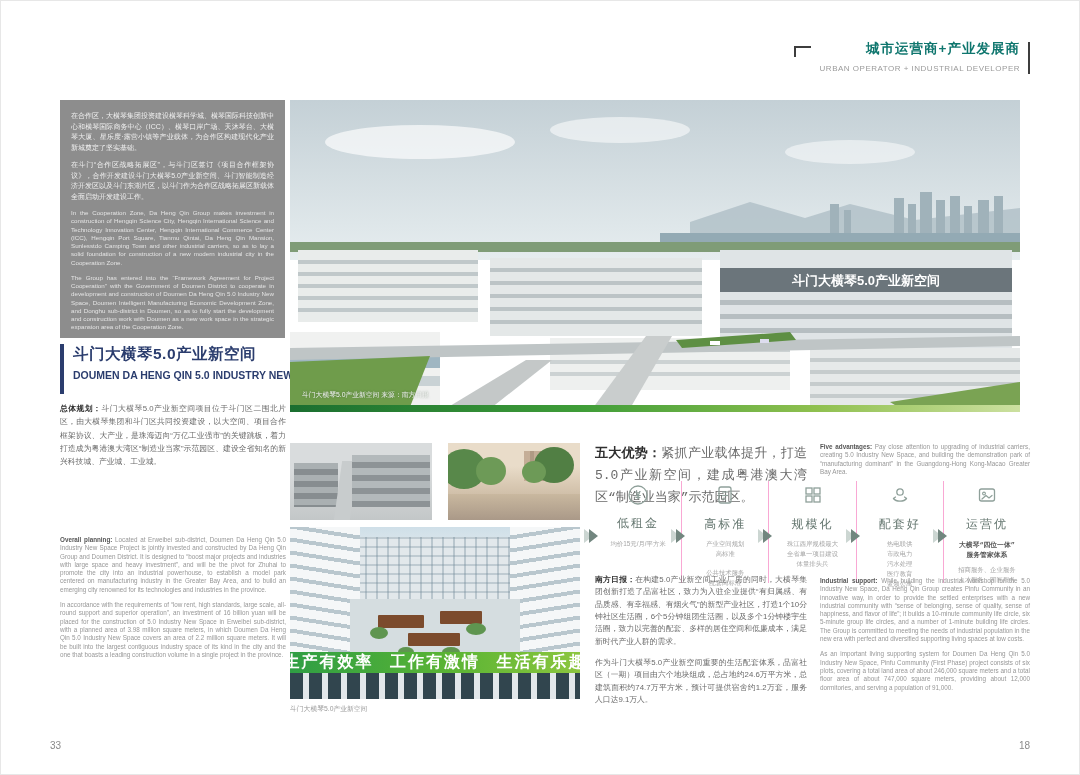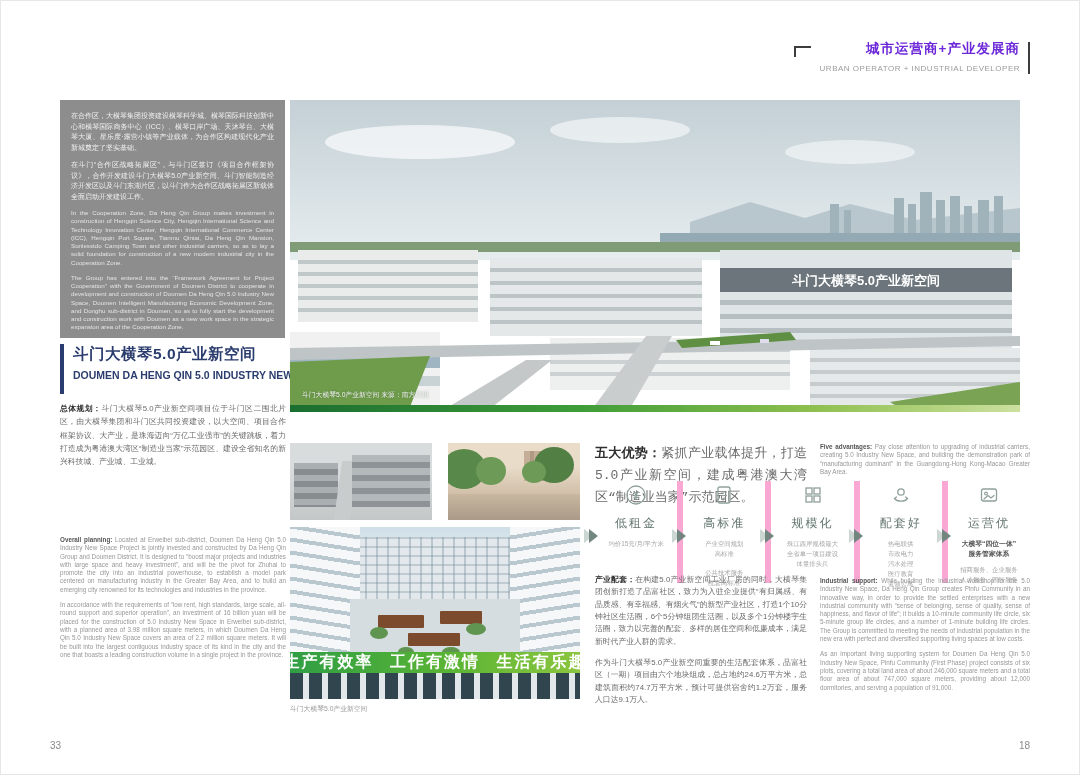--- a/index.html
+++ b/index.html
@@ -2,21 +2,21 @@
 <html><head>
 <meta charset="utf-8">
 <style>
   html,body{margin:0;padding:0;background:#fff;}
   #page{position:relative;width:1080px;height:775px;background:#ffffff;overflow:hidden;
         font-family:"Liberation Sans","DejaVu Sans",sans-serif;box-shadow:inset 0 0 0 1px #e7e7e7;}
   
   .header{position:absolute;top:40px;right:50px;display:flex;align-items:flex-start;}
   .corner-bracket{width:15px;height:9px;border-top:2px solid #3d3d3d;border-left:2px solid #3d3d3d;margin:6px 9px 0 0;}
   .header-text{text-align:right;}
-  .header-zh{font-size:13.5px;font-weight:bold;color:#6d28d9;letter-spacing:1px;}
+  .header-zh{font-size:13.5px;font-weight:bold;color:#0f766e;letter-spacing:1px;}
   .header-en{font-size:8px;color:#9b9b9b;letter-spacing:.5px;margin-top:6px;}
   .header-bar{width:2px;height:32px;background:#3d3d3d;margin-left:8px;margin-top:2px;}
   
   .intro-box{position:absolute;left:60px;top:100px;width:225px;height:238px;background:#8d8d8d;
              padding:11px 11px;box-sizing:border-box;overflow:hidden;}
   .intro-box p{margin:0 0 7px 0;text-align:justify;}
   .intro-zh{font-size:7px;line-height:1.5;color:#f0f0f0;}
   .intro-en{font-size:6.2px;line-height:1.33;color:#e4e4e4;}
   .section-title{position:absolute;left:60px;top:344px;display:flex;}
   .title-bar{width:4px;height:50px;background:#2b3d6e;margin-right:9px;}
@@ -74,21 +74,21 @@
       background:linear-gradient(90deg,#2f9e44,#5ab434 55%,#8cc63f);}
   .pl-banner span{font-size:16px;font-weight:bold;color:#fff;letter-spacing:2px;word-spacing:10px;white-space:nowrap;}
   .pl-bottom{position:absolute;left:0;bottom:0;width:100%;height:26px;
       background:repeating-linear-gradient(90deg,#31454e 0 13px,#e2e7ea 13px 19px);}
   .gal-caption{position:absolute;left:290px;top:704px;font-size:6.8px;color:#9a9a9a;}
   
   .adv-zh{position:absolute;left:595px;top:443px;width:212px;font-size:13px;line-height:1.7;color:#6a6a6a;text-align:justify;font-family:Liberation Mono, monospace;}
   .adv-en{position:absolute;left:820px;top:443px;width:210px;font-size:6.3px;line-height:1.32;color:#979797;text-align:justify;}
   .adv-row{position:absolute;left:595px;top:481px;width:435px;height:102px;display:flex;}
   .adv-col{flex:1;position:relative;text-align:center;padding-top:3px;}
-  .adv-col + .adv-col{border-left:6px solid #f9a8d4;}
+  .adv-col + .adv-col{border-left:1px solid #f9a8d4;font-family:Liberation Mono, monospace;}
   .adv-icon{display:inline-block;}
   .adv-label{font-size:12px;color:#64766f;letter-spacing:2px;margin:5px 0 7px 0;}
   .adv-line{font-size:6.4px;color:#a6a6a6;line-height:1.55;min-height:9px;}
   .adv-bold{font-size:6.8px;color:#555;font-weight:bold;line-height:1.5;}
   .arrow{position:absolute;left:-11px;top:48px;display:flex;align-items:center;}
   .chev{width:0;height:0;border-top:7px solid transparent;border-bottom:7px solid transparent;border-left:9px solid #72867f;}
   .chev.light{border-left-color:#ccd6d2;margin-right:-4px;}
   .sup-zh{position:absolute;left:595px;top:574px;width:212px;font-size:7.8px;line-height:1.58;color:#6a6a6a;text-align:justify;}
   .sup-zh p{margin:0 0 9px 0;}
   .sup-en{position:absolute;left:820px;top:577px;width:210px;font-size:6.3px;line-height:1.32;color:#979797;text-align:justify;}
@@ -344,21 +344,21 @@
       <div class="adv-label">运营优</div>
       <div class="adv-bold">大横琴“四位一体”</div>
       <div class="adv-bold">服务管家体系</div>
       <div class="adv-line" style="min-height:6px"></div>
       <div class="adv-line">招商服务、企业服务</div>
       <div class="adv-line">人才服务、园区服务</div>
     </div>
   </div>
 
   <div class="sup-zh">
-    <p><b class="lead-zh">产业配套：</b><span>在构建5.0产业新空间工业厂房的同时，大横琴集团创新打造了品富社区，致力为入驻企业提供“有归属感、有品质感、有幸福感、有烟火气”的新型产业社区，打造1个10分钟社区生活圈，6个5分钟组团生活圈，以及多个1分钟楼宇生活圈，致力以完善的配套、多样的居住空间和低廉成本，满足新时代产业人群的需求。</span></p>
+    <p><b class="lead-zh">南方日报：</b><span>在构建5.0产业新空间工业厂房的同时，大横琴集团创新打造了品富社区，致力为入驻企业提供“有归属感、有品质感、有幸福感、有烟火气”的新型产业社区，打造1个10分钟社区生活圈，6个5分钟组团生活圈，以及多个1分钟楼宇生活圈，致力以完善的配套、多样的居住空间和低廉成本，满足新时代产业人群的需求。</span></p>
     <p>作为斗门大横琴5.0产业新空间重要的生活配套体系，品富社区（一期）项目由六个地块组成，总占地约24.6万平方米，总建筑面积约74.7万平方米，预计可提供宿舍约1.2万套，服务人口达9.1万人。</p>
   </div>
 
   <div class="sup-en">
     <p><b class="lead-en">Industrial support:</b> <span>While building the industrial workshop for the 5.0 Industry New Space, Da Heng Qin Group creates Pinfu Community in an innovative way, in order to provide the settled enterprises with a new industrial community with “sense of belonging, sense of quality, sense of happiness, and flavor of life”; it builds a 10-minute community life circle, six 5-minute group life circles, and a number of 1-minute building life circles. The Group is committed to meeting the needs of industrial population in the new era with perfect and diversified supporting living spaces at low costs.</span></p>
     <p>As an important living supporting system for Doumen Da Heng Qin 5.0 Industry New Space, Pinfu Community (First Phase) project consists of six plots, covering a total land area of about 246,000 square meters and a total floor area of about 747,000 square meters, providing about 12,000 dormitories, and serving a population of 91,000.</p>
   </div>
 
 </div>
 

